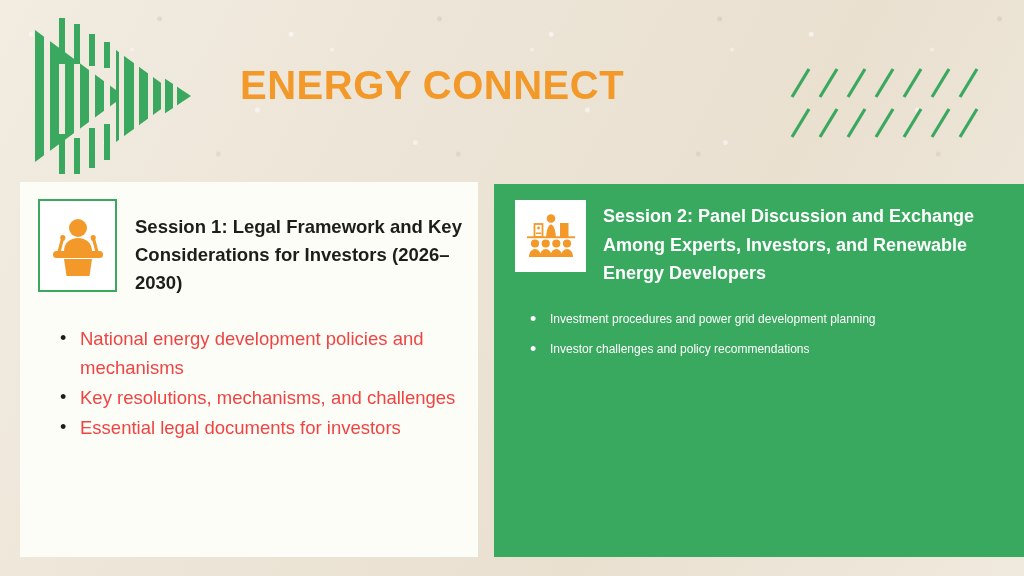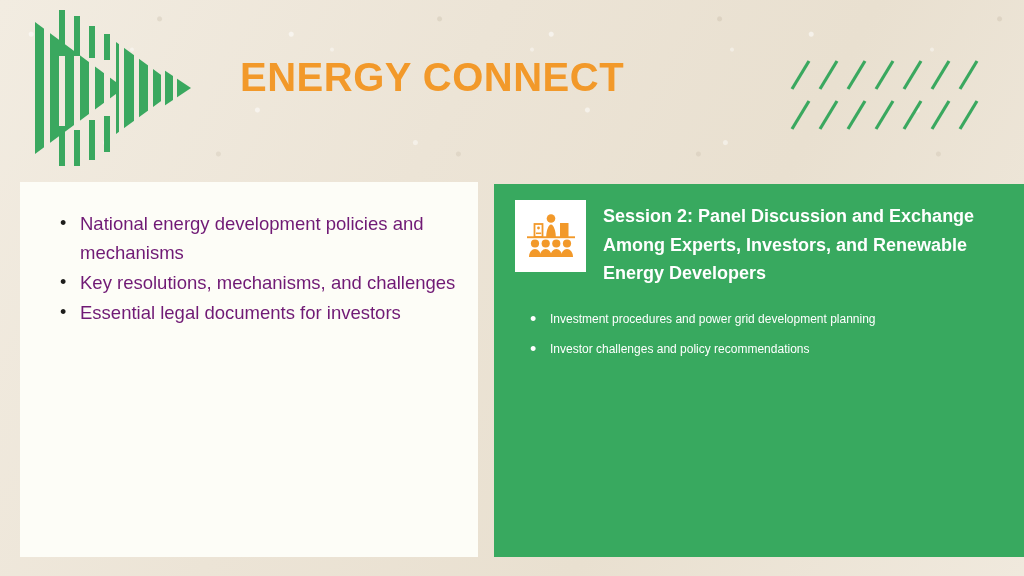--- a/index.html
+++ b/index.html
@@ -24,21 +24,21 @@
       radial-gradient(circle at 22% 88%, rgba(160,145,120,0.14) 0 2px, transparent 3px),
       radial-gradient(circle at 66% 31%, rgba(255,255,255,0.4) 0 1.5px, transparent 2.5px),
       radial-gradient(circle at 45% 95%, rgba(160,145,120,0.12) 0 2px, transparent 3px),
       linear-gradient(118deg, #f2ece1 0%, #ece4d6 38%, #e9e0d0 66%, #f0e9dd 100%);
     background-size:
       260px 190px, 310px 230px, 280px 210px, 330px 250px,
       240px 200px, 290px 240px, 200px 160px, 350px 270px, 100% 100%;
   }
 
   
-  #header { position:absolute; left:0; top:0; width:936px; height:182px; }
+  #header { position:absolute; left:0; top:8px; width:936px; height:182px; }
 
   .logo-wrap { position:absolute; left:24px; top:8px; width:176px; height:160px; }
   .logo-wrap svg { display:block; width:176px; height:160px; }
 
   .slide-title {
     position:absolute; left:240px; top:57px;
     font-size:40px; font-weight:bold; letter-spacing:0.5px;
     color:#f2992a; line-height:1;
     white-space:nowrap;
   }
@@ -91,21 +91,21 @@
     position:relative;
     padding-left:20px;
     margin-bottom:1px;
   }
   ul.bullets li::before {
     content:"\2022";
     position:absolute; left:0; top:0;
     font-size:18px; line-height:inherit;
   }
   #card-left ul.bullets li {
-    font-size:18.5px; line-height:29px; color:#701a75;
+    font-size:18.5px; line-height:29px; color:#ef4444;
   }
   #card-left ul.bullets li::before { color:#1d1d1b; }
   #card-right ul.bullets li {
     font-size:12px; line-height:29px; color:#ffffff;
   }
   #card-right ul.bullets li::before { color:#ffffff; }
 </style>
 </head>
 <body>
 
@@ -175,20 +175,41 @@
           <line x1="86" y1="72" x2="103" y2="44"></line>
           <line x1="114" y1="72" x2="131" y2="44"></line>
           <line x1="142" y1="72" x2="159" y2="44"></line>
           <line x1="170" y1="72" x2="187" y2="44"></line>
         </g>
       </svg>
     </div>
   </div>
 
   <div class="card" id="card-left">
+    <div class="card-head">
+      <div class="icon-box">
+        <svg width="58" height="62" viewBox="0 0 58 62" xmlns="http://www.w3.org/2000/svg" fill="#f2992a">
+
+          <circle cx="29" cy="13" r="9"></circle>
+
+          <path d="M15 36c0-8 6.3-13 14-13s14 5 14 13v4H15z"></path>
+
+          <path d="M14.5 22.5c-1.6 0-2.6 1.2-3 2.6l-3 11.4h3.2l2.6-9.8c.2-.8.7-1.1 1.4-1.1v-3.1z"></path>
+          <circle cx="13.8" cy="22.5" r="2.6"></circle>
+
+          <path d="M43.5 22.5c1.6 0 2.6 1.2 3 2.6l3 11.4h-3.2l-2.6-9.8c-.2-.8-.7-1.1-1.4-1.1v-3.1z"></path>
+          <circle cx="44.2" cy="22.5" r="2.6"></circle>
+
+          <rect x="4" y="36" width="50" height="7" rx="3.5"></rect>
+
+          <path d="M15 44h28l-2.5 17h-23z"></path>
+        </svg>
+      </div>
+      <div class="card-title">Session 1: Legal Framework and Key Considerations for Investors (2026–2030)</div>
+    </div>
 
     <ul class="bullets">
       <li>National energy development policies and mechanisms</li>
       <li>Key resolutions, mechanisms, and challenges</li>
       <li>Essential legal documents for investors</li>
     </ul>
   </div>
 
   <div class="card" id="card-right">
     <div class="card-head">

